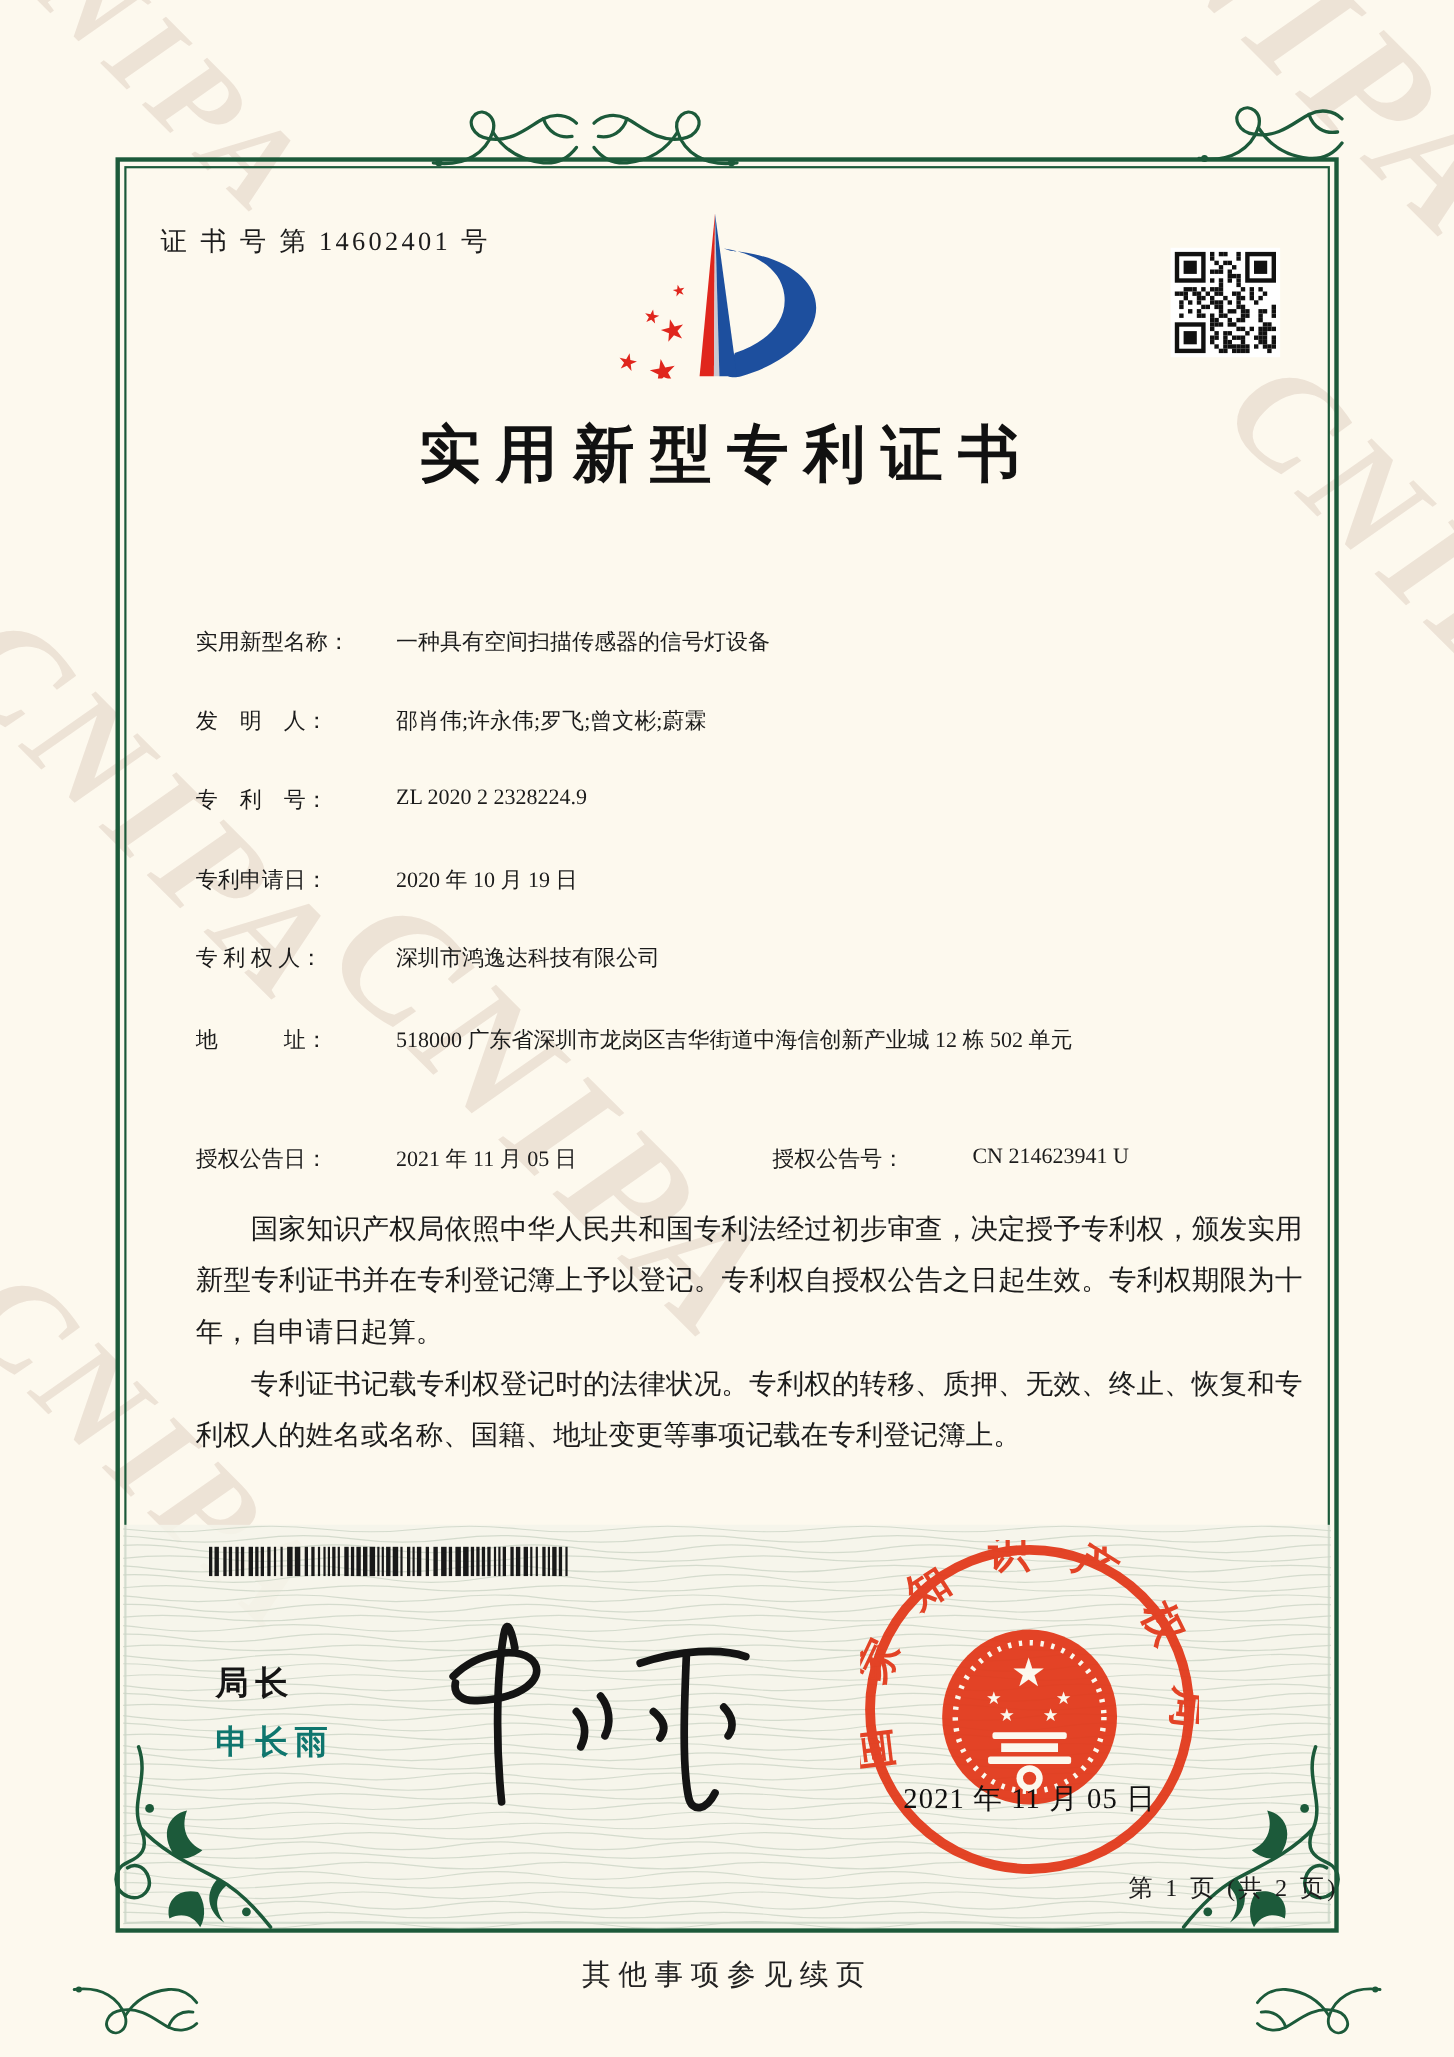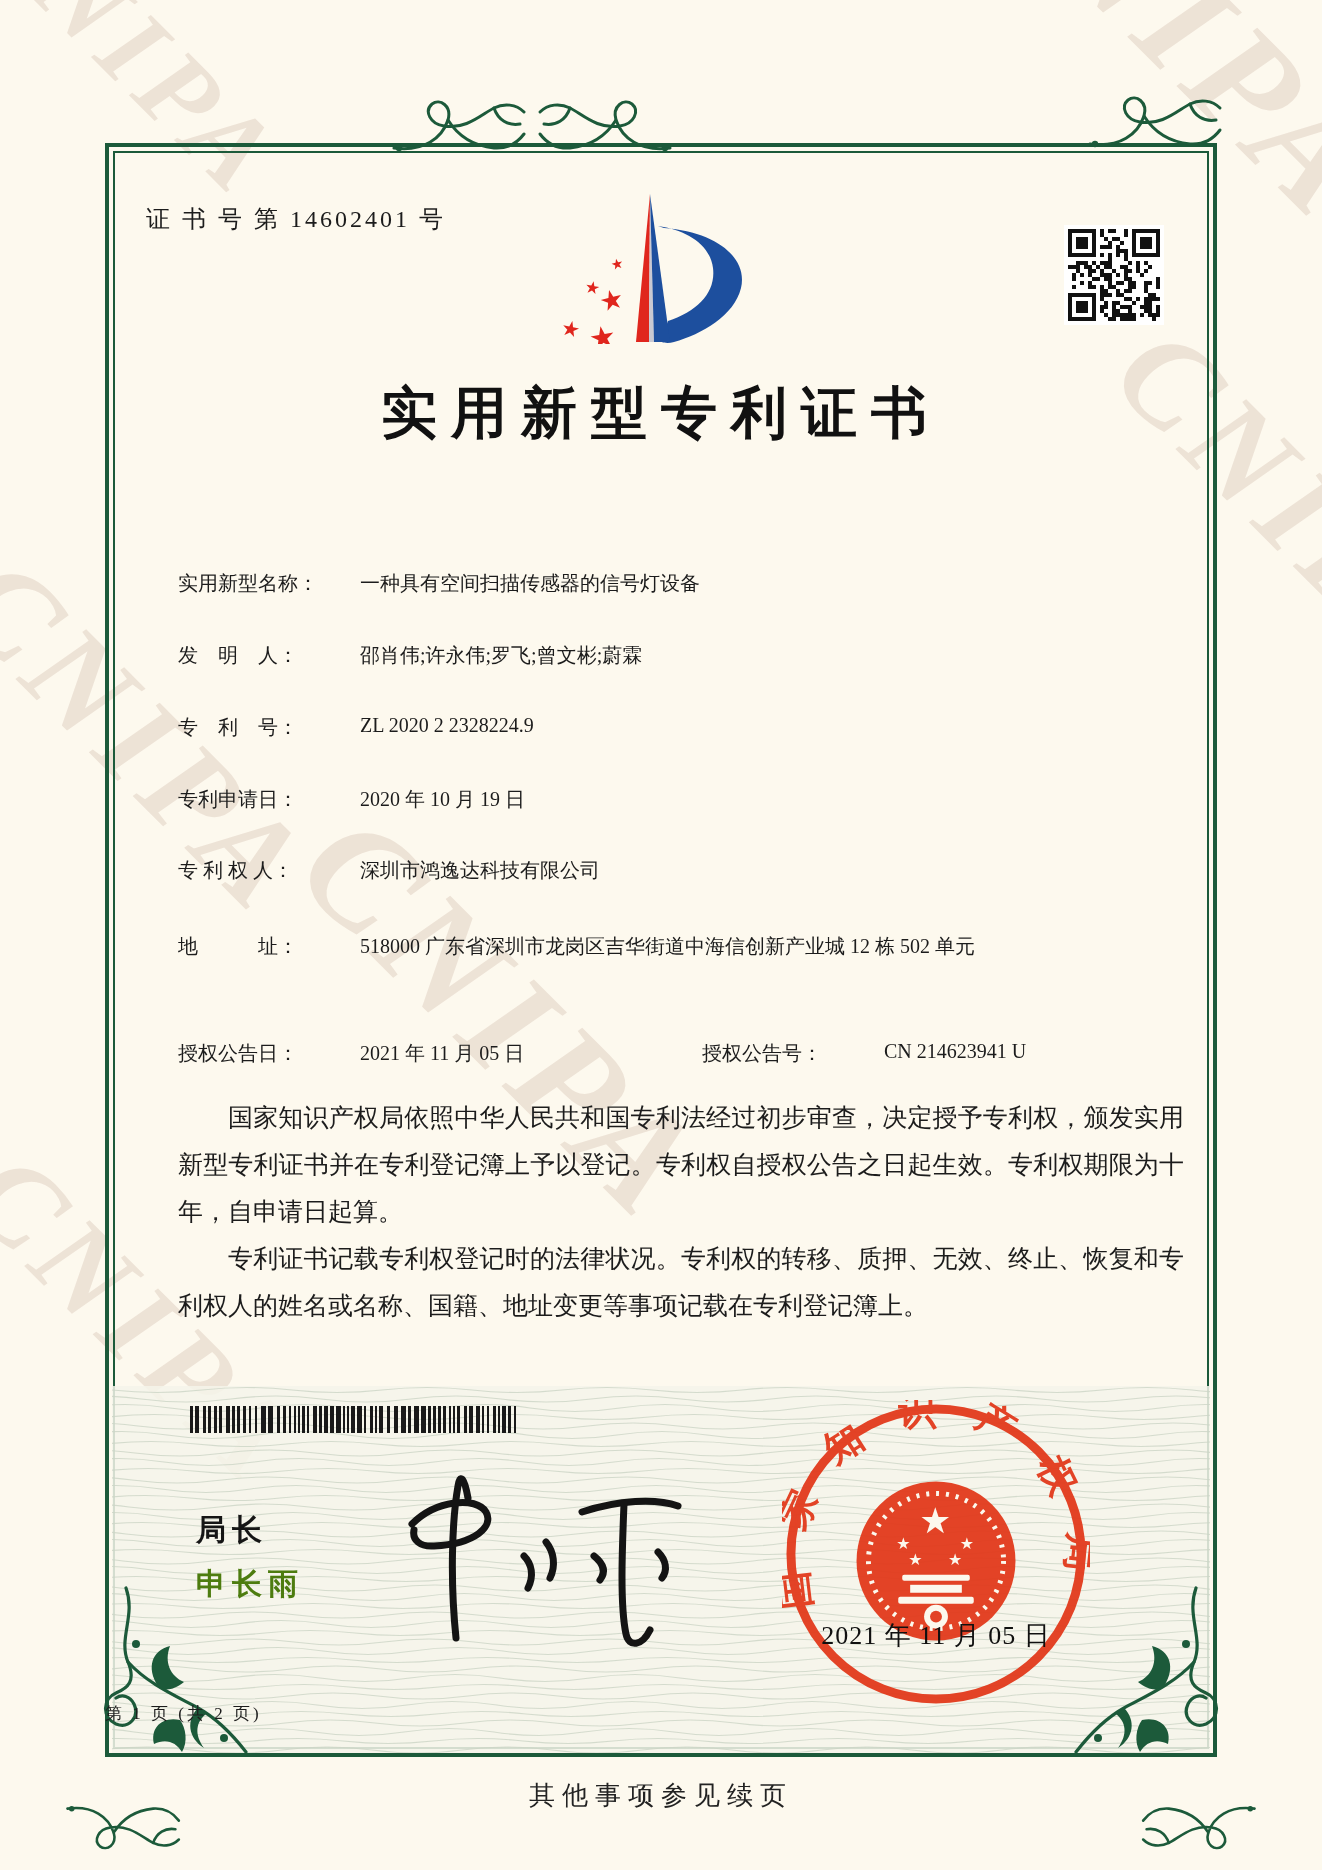--- a/index.html
+++ b/index.html
@@ -35,27 +35,27 @@
 
   .paras{left:178px;top:1094px;width:1006px;}
   .paras p{margin:0;font-size:25px;line-height:47px;text-indent:2em;text-align:justify;}
 
   .waves{left:112px;top:1386px;width:1098px;height:367px;}
   .barcode{left:190px;top:1406px;width:332px;height:27px;}
 
   .director-title{left:196px;top:1510px;font-family:"Liberation Sans","DejaVu Sans",sans-serif;
       font-weight:bold;font-size:30px;letter-spacing:6px;color:#151515;}
   .director-name{left:196px;top:1564px;font-family:"Liberation Sans","DejaVu Sans",sans-serif;
-      font-weight:bold;font-size:30px;letter-spacing:6px;color:#4d7c0f;}
+      font-weight:bold;font-size:30px;letter-spacing:6px;color:#0f766e;}
   .signature{left:372px;top:1460px;width:320px;height:212px;}
 
   .seal{left:782px;top:1400px;width:308px;height:308px;opacity:0.95;}
   .seal-date{left:782px;top:1618px;width:308px;text-align:center;font-size:26px;color:#101010;letter-spacing:1px;}
 
-  .page-info{left:105px;top:1702px;width:1112px;text-align:left;font-size:17px;letter-spacing:3px;}
+  .page-info{left:105px;top:1702px;width:1112px;text-align:right;font-size:22px;letter-spacing:3px;}
   .continuation{left:0;top:1778px;width:1322px;text-align:center;font-size:26px;letter-spacing:7px;color:#222;font-family:Liberation Mono, monospace;}
 
   .orn{position:absolute;}
 </style>
 </head>
 <body>
 
 <svg width="0" height="0" style="position:absolute">
   <defs>
     <g id="flo" stroke="#1c5a3a" fill="none" stroke-width="3" stroke-linecap="round">

